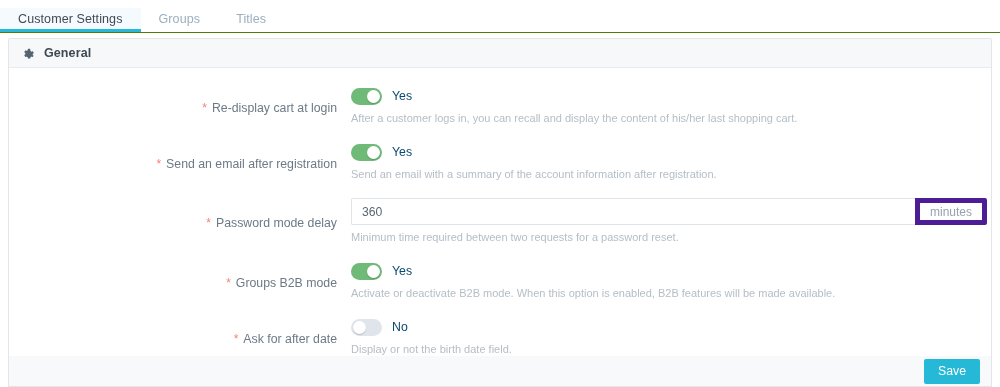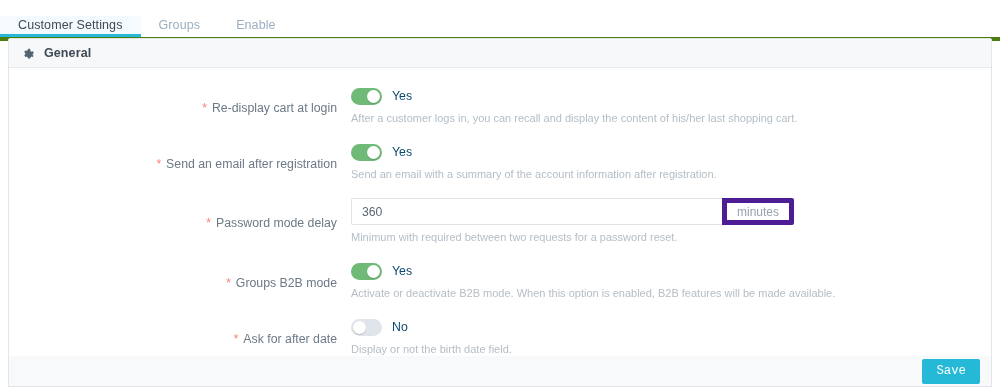--- a/index.html
+++ b/index.html
@@ -12,24 +12,24 @@
   }
   .page {
     position: relative;
     width: 1000px; height: 387px;
     background: #ffffff;
     overflow: hidden;
   }
 
   
   .tabbar {
-    position: absolute; left: 0; top: 16px;
+    position: absolute; left: 0; top: 8px;
     width: 1000px; height: 25px;
     background: #ffffff;
-    border-bottom: 4px solid #4d7c0f;
+    border-bottom: 1px solid #4d7c0f;
     display: flex;
     align-items: stretch;
     padding-left: 0;
   }
   .tab {
     display: flex; align-items: center; justify-content: center;
     padding: 0 18px;
     font-size: 12.5px;
     color: #9bafc0;
     letter-spacing: .1px;
@@ -136,21 +136,21 @@
   .switch.on  .knob { left: 16px; }
   .switch.off .knob { left: 2px; }
   .switch-value {
     font-size: 12.3px;
     color: #0c4a6e;
   }
 
   
   .input-group {
     display: flex;
-    width: 443px;
+    width: 636px;
     height: 27px;
   }
   .input-group input {
     flex: 1 1 auto;
     height: 27px;
     border: 1px solid #dfe4e8;
     border-right: none;
     border-radius: 2px 0 0 2px;
     padding: 0 10px;
     font-size: 12.2px;
@@ -184,41 +184,41 @@
     align-items: center;
     justify-content: flex-end;
     padding-right: 11px;
   }
   .btn-save {
     background: #25b9d7;
     color: #ffffff;
     border: none;
     border-radius: 2px;
     font-size: 12.3px;
-    font-family: Liberation Mono, monospace;
+    font-family: Liberation Sans, sans-serif;
     padding: 0 14px;
     height: 25px;
     cursor: pointer;
     line-height: 25px;
   }
 </style>
 </head>
 <body>
 
 <div class="page">
 
   <div class="tabbar">
     <div class="tab active">
       <span>Customer Settings</span>
     </div>
     <div class="tab">
       <span>Groups</span>
     </div>
     <div class="tab">
-      <span>Enable</span>
+      <span>Titles</span>
     </div>
   </div>
 
   <div class="card">
 
     <div class="card-header">
       <span class="gear-icon">
         <svg viewBox="0 0 16 16" width="13" height="13" fill="#53636f" aria-hidden="true">
           <path d="M8 5.2a2.8 2.8 0 1 0 0 5.6 2.8 2.8 0 0 0 0-5.6zm0 4.2a1.4 1.4 0 1 1 0-2.8 1.4 1.4 0 0 1 0 2.8z"></path>
           <path d="M14.3 9.4l-1.1-.6c.05-.26.08-.53.08-.8s-.03-.54-.08-.8l1.1-.6a.5.5 0 0 0 .2-.66l-1-1.74a.5.5 0 0 0-.64-.22l-1.14.5a5.2 5.2 0 0 0-1.38-.8L10.2 1.4a.5.5 0 0 0-.5-.4H7.7a.5.5 0 0 0-.5.4l-.15 1.28c-.5.18-.96.45-1.38.8l-1.14-.5a.5.5 0 0 0-.63.22l-1 1.74a.5.5 0 0 0 .2.66l1.1.6c-.06.26-.09.53-.09.8s.03.54.08.8l-1.1.6a.5.5 0 0 0-.2.66l1 1.74c.13.23.4.32.64.22l1.14-.5c.42.35.88.62 1.38.8l.15 1.28c.04.23.25.4.5.4h2c.25 0 .46-.17.5-.4l.15-1.28c.5-.18.96-.45 1.38-.8l1.14.5a.5.5 0 0 0 .64-.22l1-1.74a.5.5 0 0 0-.2-.66z"></path>
@@ -261,21 +261,21 @@
 
       <div class="form-row">
         <div class="form-label">
           <span class="req">*</span><span>Password mode delay</span>
         </div>
         <div class="form-control">
           <div class="input-group">
             <input type="text" value="360" style="">
             <span class="input-addon">minutes</span>
           </div>
-          <div class="help-text">Minimum with required between two requests for a password reset.</div>
+          <div class="help-text">Minimum time required between two requests for a password reset.</div>
         </div>
       </div>
 
       <div class="form-row">
         <div class="form-label">
           <span class="req">*</span><span>Groups B2B mode</span>
         </div>
         <div class="form-control">
           <div class="control-line">
             <div class="switch on">

